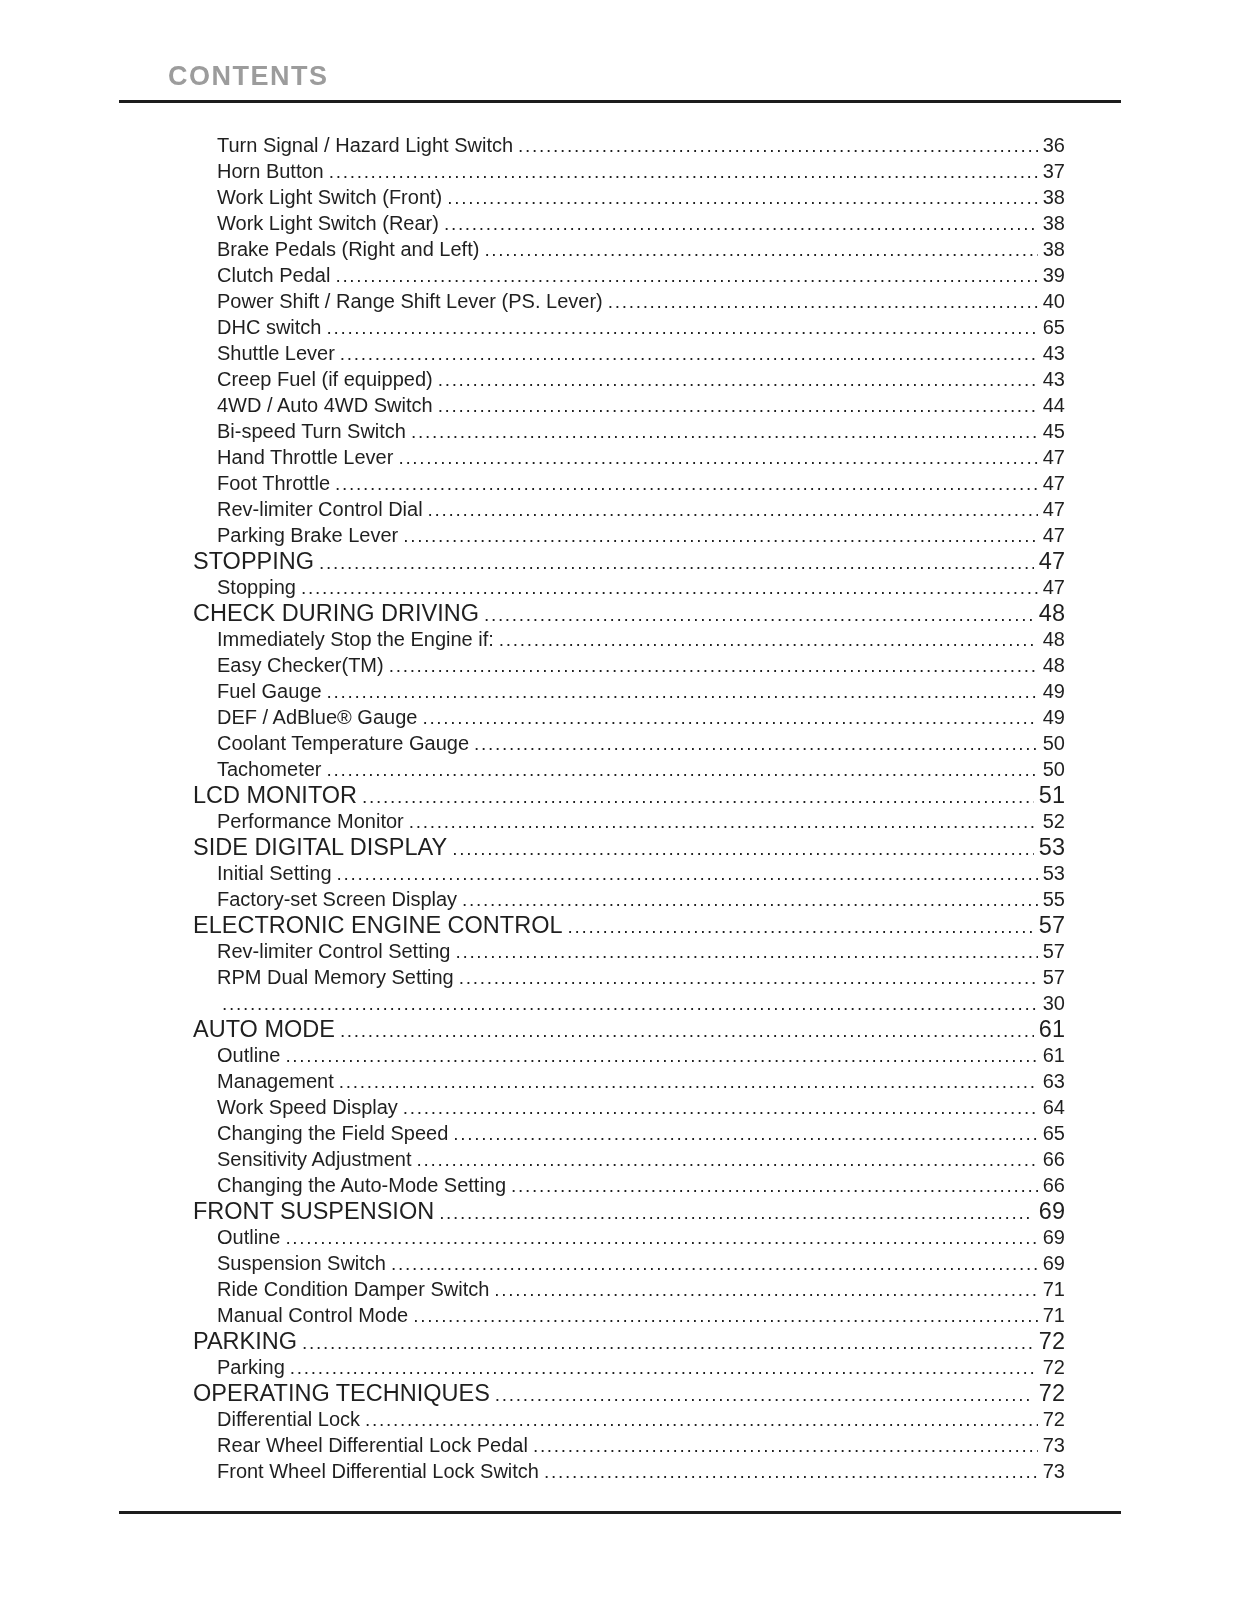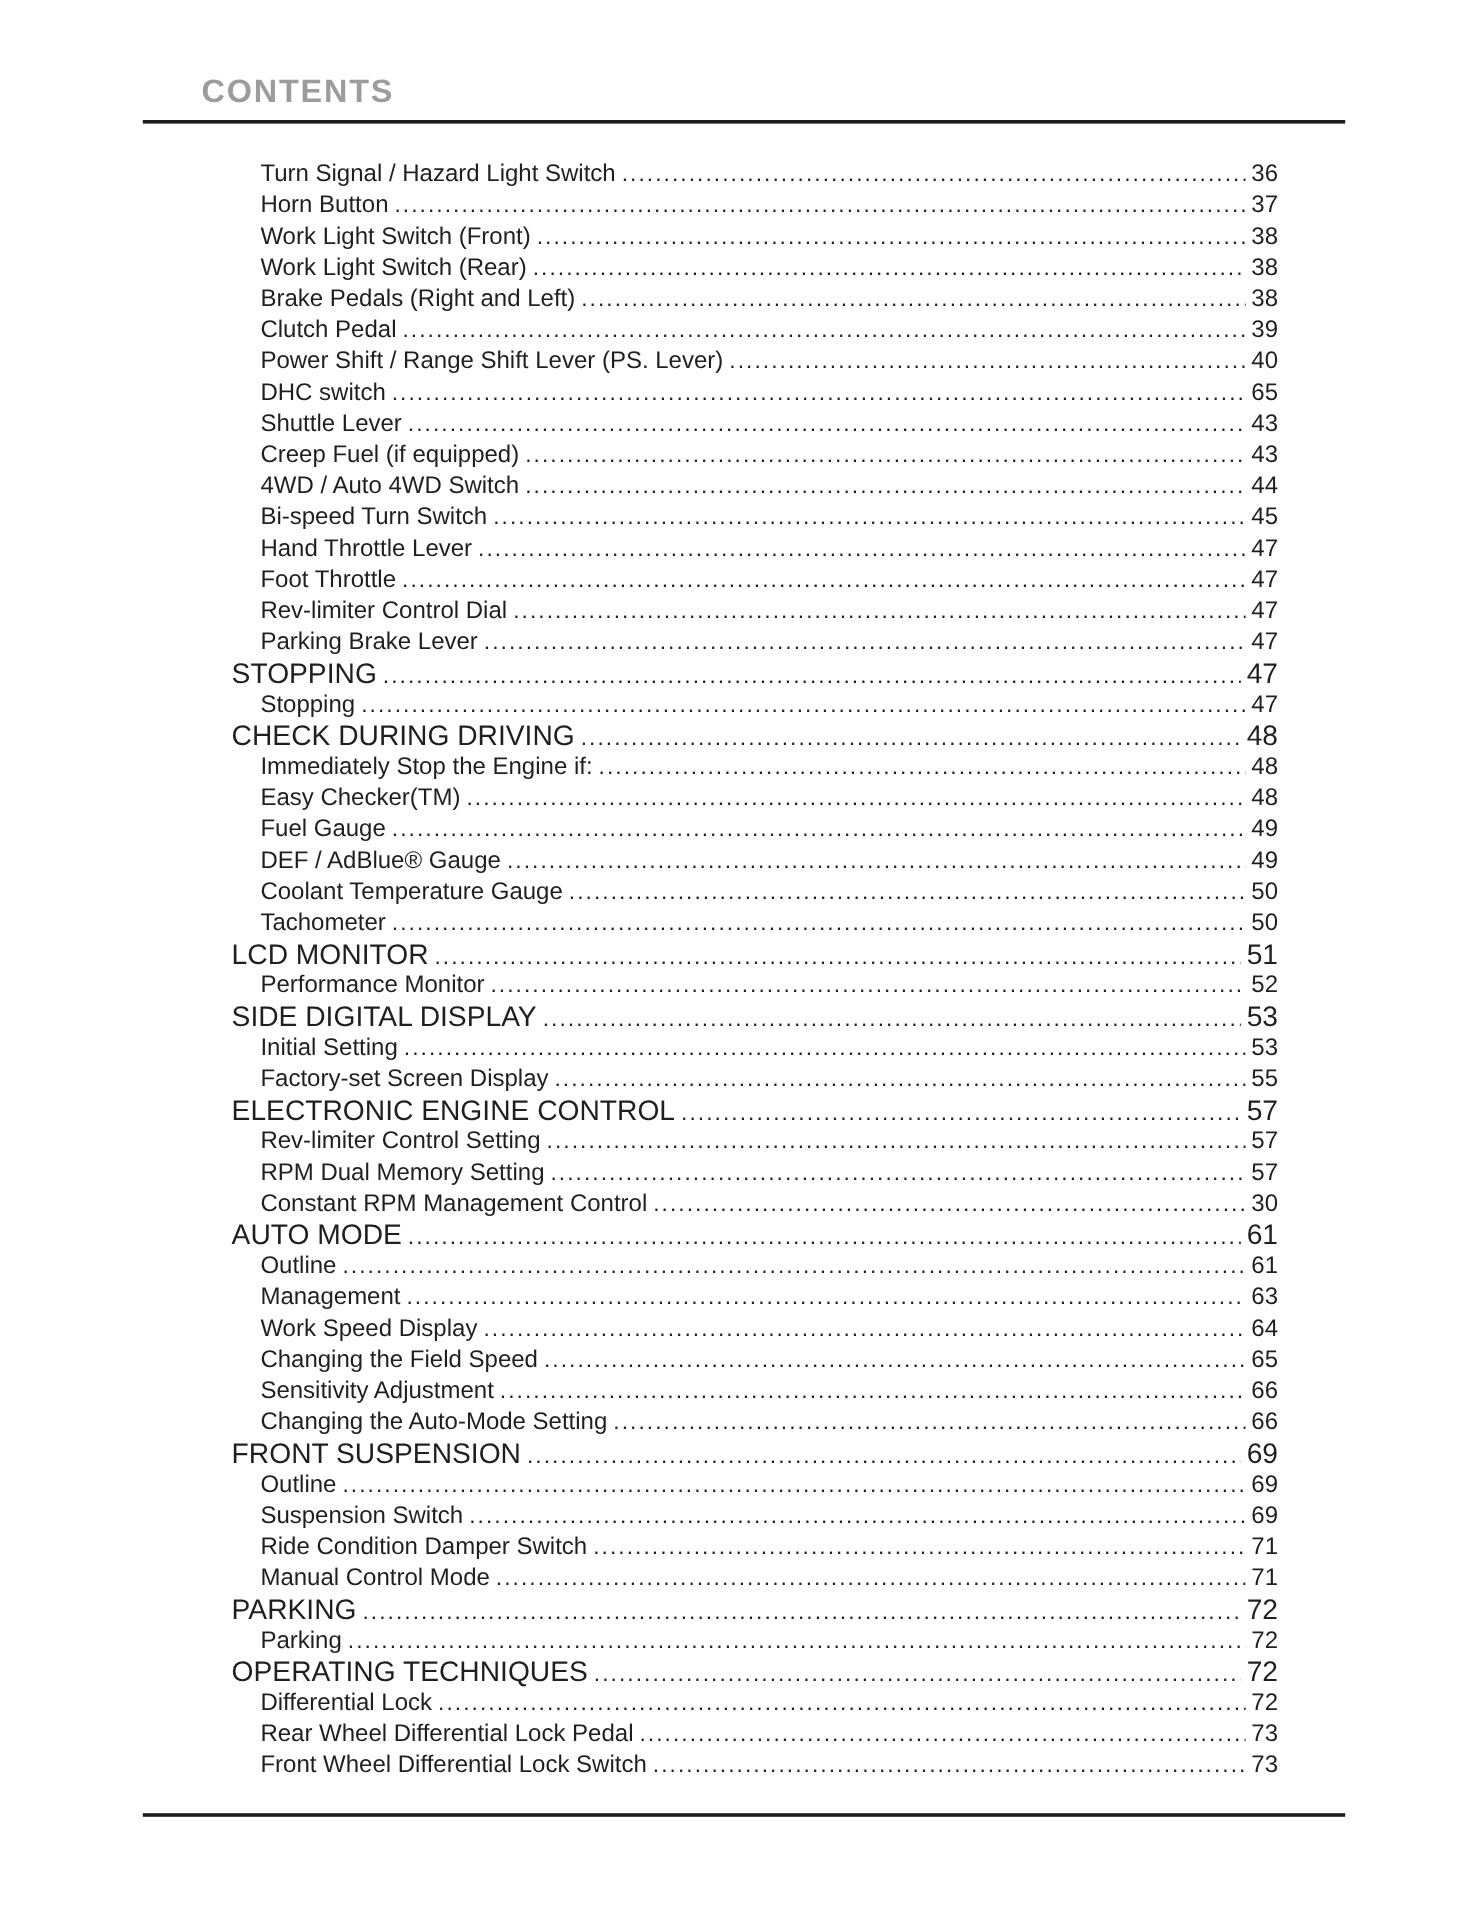--- a/index.html
+++ b/index.html
@@ -228,21 +228,20 @@
         <span class="toc-label">Rev-limiter Control Setting</span>
         <span class="toc-leader"></span>
         <span class="toc-page">57</span>
       </div>
       <div class="toc-row level-2">
         <span class="toc-label">RPM Dual Memory Setting</span>
         <span class="toc-leader"></span>
         <span class="toc-page">57</span>
       </div>
       <div class="toc-row level-2">
-        <span class="toc-label">Constant RPM Management Control</span>
         <span class="toc-leader"></span>
         <span class="toc-page">30</span>
       </div>
       <div class="toc-row level-1">
         <span class="toc-label">AUTO MODE</span>
         <span class="toc-leader"></span>
         <span class="toc-page">61</span>
       </div>
       <div class="toc-row level-2">
         <span class="toc-label">Outline</span>

